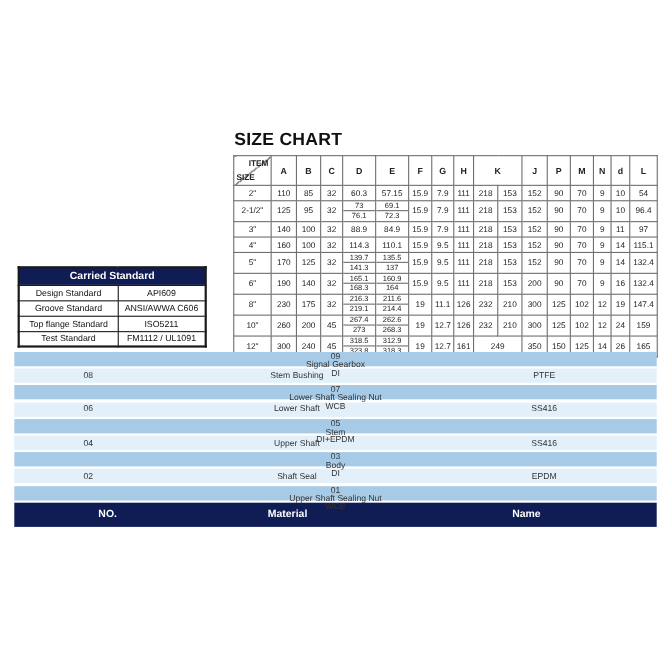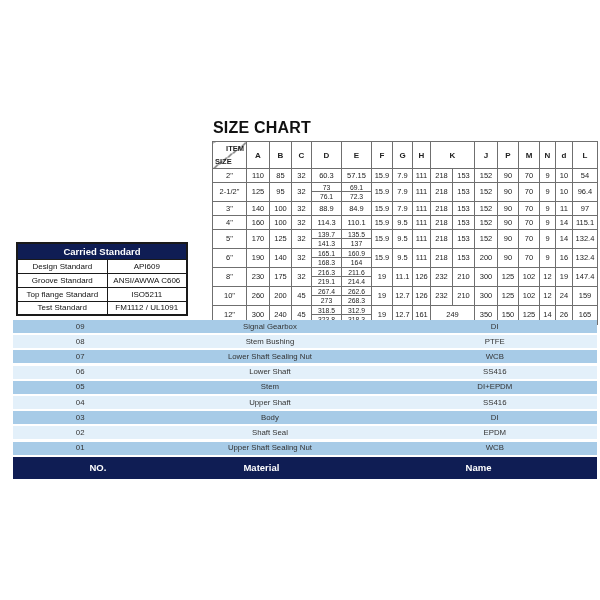--- a/index.html
+++ b/index.html
@@ -40,21 +40,21 @@
   .carried{position:absolute;left:16px;top:242px;width:156px;}
   table.cs{border-collapse:collapse;width:172px;border:2px solid var(--dark-border);}
   .cs th{background:var(--navy);color:#fff;font-size:9.5px;font-weight:bold;height:16px;border:1px solid var(--dark-border);padding:1px 0;}
   .cs td{border:1px solid var(--dark-border);font-size:8px;height:14px;text-align:center;color:#111;padding:1px 2px;}
   .cs td.cs-label{width:53%;}
   .cs td.cs-value{width:47%;}
 
   
   .parts{position:absolute;left:13px;top:320px;width:584px;}
   .p-row{display:flex;height:13px;margin-bottom:2.2px;align-items:center;}
-  .p-row.med{background:var(--row-medium);}
+  .p-row.med{background:var(--row-medium);flex-direction:column;}
   .p-row.light{background:var(--row-light);}
   .p-cell{text-align:center;font-size:7.8px;color:#333;line-height:1;}
   .p-no{width:23%;}
   .p-name{width:42%;}
   .p-mat{width:35%;}
   .p-footer{display:flex;height:22px;margin-top:0.5px;align-items:center;background:var(--navy);padding-left:20px;}
   .p-footer .p-cell{color:#ffffff;font-weight:bold;font-size:9.5px;}
 </style>
 </head>
 <body>

